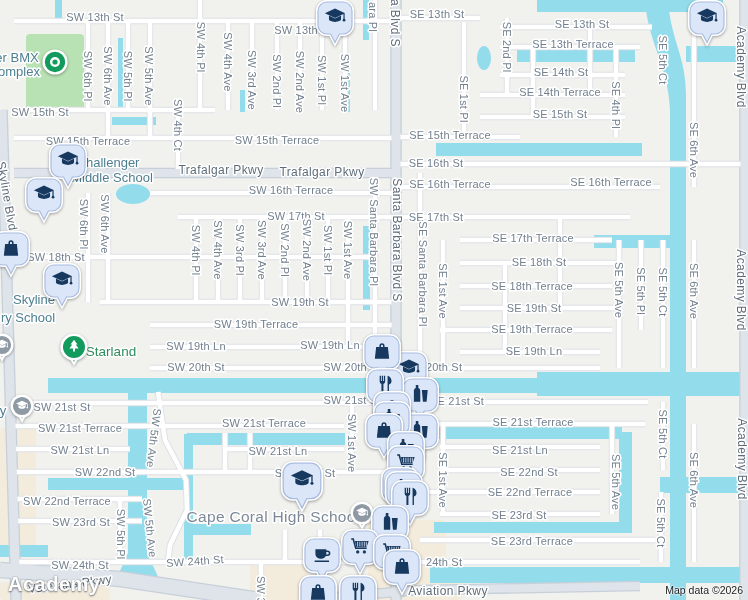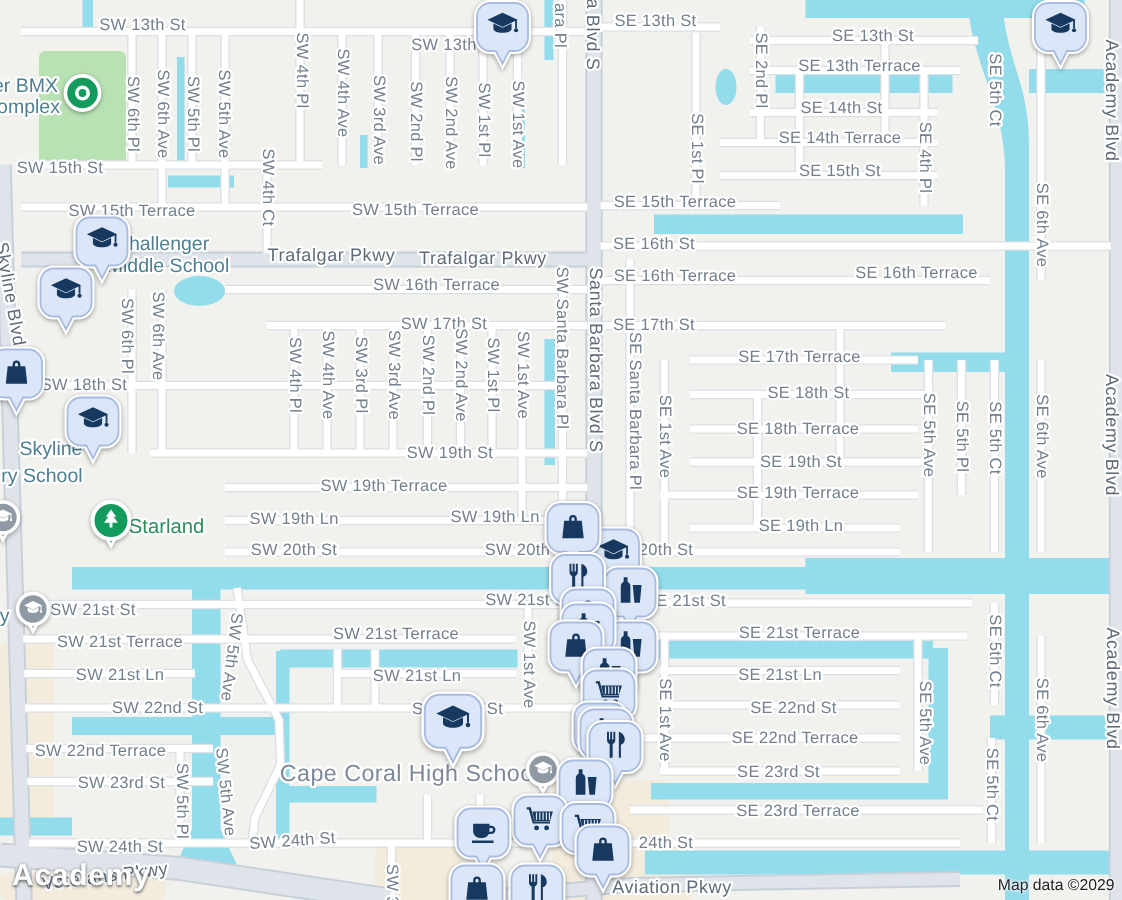--- a/index.html
+++ b/index.html
@@ -579,14 +579,14 @@
           <use href="#i-bag" x="8" y="5.5" width="22" height="22" color="#17395f"></use>
         </g>
         <g transform="translate(339,575) scale(1)" class="pin">
           <path d="M11 2 H27 A9 9 0 0 1 36 11 V25 A9 9 0 0 1 27 34 H23.4 L19 42.5 14.6 34 H11 A9 9 0 0 1 2 25 V11 A9 9 0 0 1 11 2 Z" fill="none" stroke="#ffffff" stroke-width="4"></path>
           <path d="M11 2 H27 A9 9 0 0 1 36 11 V25 A9 9 0 0 1 27 34 H23.4 L19 42.5 14.6 34 H11 A9 9 0 0 1 2 25 V11 A9 9 0 0 1 11 2 Z" fill="#dbe7f9" stroke="#a9bcdf" stroke-width="1.2"></path>
           <use href="#i-restaurant" x="8" y="5.5" width="22" height="22" color="#17395f"></use>
         </g>
       </g>
   </svg>
   <div class="google-logo">Academy</div>
-  <div class="map-attrib">Map data ©2029</div>
+  <div class="map-attrib">Map data ©2026</div>
 </div>
 
 </body></html>

